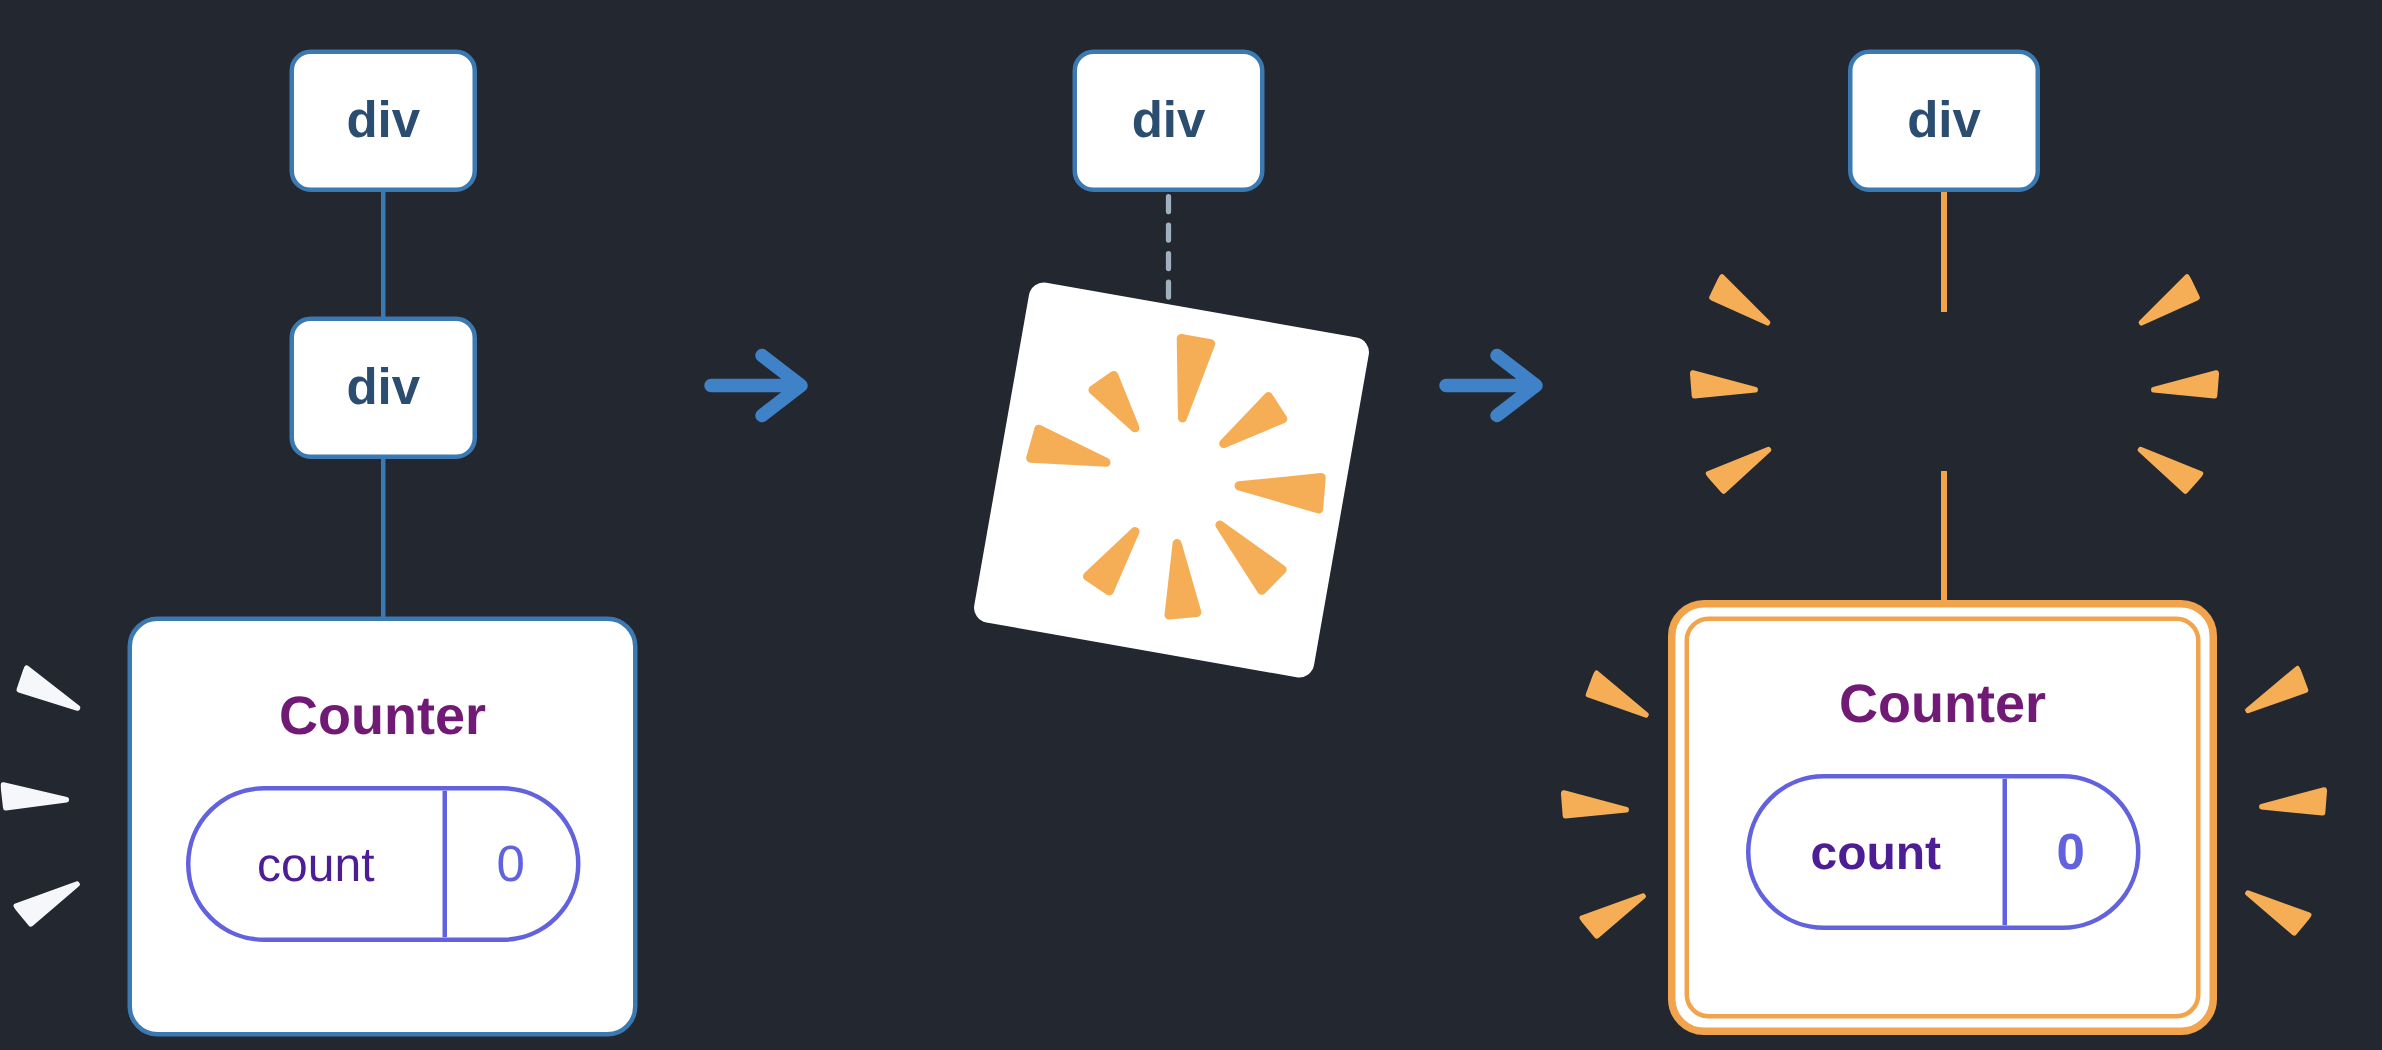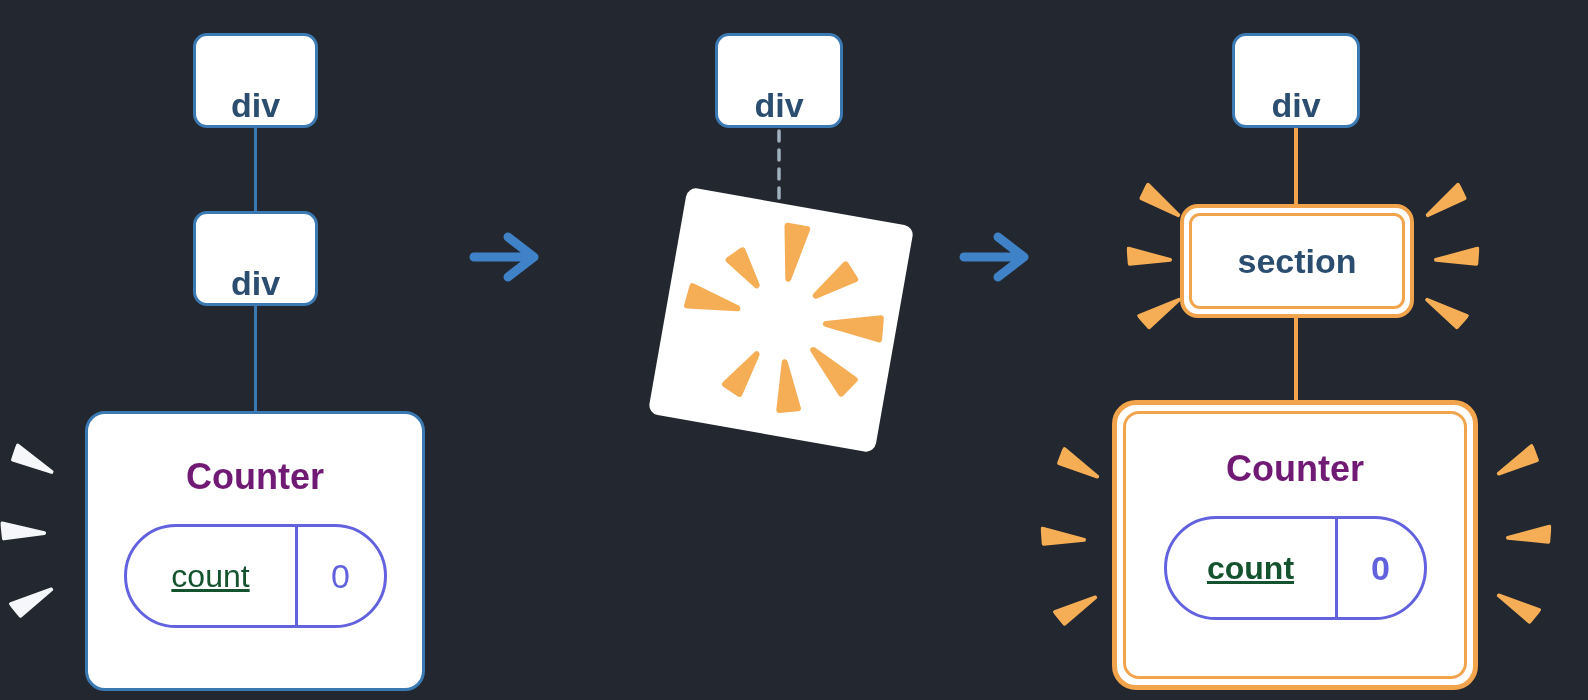--- a/index.html
+++ b/index.html
@@ -6,21 +6,21 @@
   .stage {
     position:relative; width:1588px; height:700px; overflow:hidden;
     background:#23272f;
     font-family:"Liberation Sans", sans-serif;
   }
   .layer { position:absolute; inset:0; }
   .abs { position:absolute; }
 
   
   .node {
-    position:absolute; display:flex; align-items:flex-end; justify-content:center;
+    position:absolute; display:flex; align-items:center; justify-content:center;
     background:#ffffff; border:3px solid #3b79b3; border-radius:14px;
     color:#2a4d70; font-size:34px; font-weight:600;
     box-sizing:border-box;
   }
 
   
   .vline { position:absolute; width:3px; background:#3b79b3; }
   .vline.orange { width:4px; background:#f2a44c; margin-left:-1px; }
 
   
@@ -29,21 +29,21 @@
     display:flex; flex-direction:column; align-items:center; box-sizing:border-box;
   }
   .card-title { color:#701a75; font-size:36px; font-weight:600; margin-top:42px; }
 
   
   .pill {
     display:flex; align-items:stretch; border:3px solid #6262df; border-radius:60px;
     margin-top:26px; height:98px; overflow:hidden; background:#ffffff; box-sizing:content-box;
   }
   .pill-key { width:168px; display:flex; align-items:center; justify-content:center;
-    color:#14532d; font-size:32px;text-decoration:underline; }
+    color:#4c1d95; font-size:32px; }
   .pill-sep { width:3px; background:#6262df; }
   .pill-val { width:86px; display:flex; align-items:center; justify-content:center;
     color:#6262df; font-size:34px; }
 
   
   .ring-outer {
     position:absolute; background:#ffffff; border:4px solid #f2a44c; border-radius:18px;
     padding:5px; box-sizing:border-box;
   }
   .ring-inner {
@@ -133,25 +133,20 @@
   </svg>
 
   <div class="layer">
     <div class="vline orange" style="left:1295px; top:126px; height:82px;"></div>
     <div class="vline orange" style="left:1295px; top:314px; height:90px;"></div>
 
     <div class="node" style="left:1232px; top:33px; width:128px; height:95px;">
       <span>div</span>
     </div>
 
-    <div class="ring-outer" style="left:1180px; top:204px; width:234px; height:114px;">
-      <div class="ring-inner">
-        <span>section</span>
-      </div>
-    </div>
 
     <svg class="burst" style="left:1138px; top:193px; transform:rotate(35deg);" width="46" height="20" viewBox="0 0 36 16">
       <polygon points="35,8 1,2 3,14" fill="#f5ae55" stroke="#f5ae55" stroke-width="3" stroke-linejoin="round"></polygon>
     </svg>
     <svg class="burst" style="left:1126px; top:248px; transform:rotate(5deg);" width="46" height="20" viewBox="0 0 36 16">
       <polygon points="35,8 1,2 3,14" fill="#f5ae55" stroke="#f5ae55" stroke-width="3" stroke-linejoin="round"></polygon>
     </svg>
     <svg class="burst" style="left:1138px; top:301px; transform:rotate(-32deg);" width="46" height="20" viewBox="0 0 36 16">
       <polygon points="35,8 1,2 3,14" fill="#f5ae55" stroke="#f5ae55" stroke-width="3" stroke-linejoin="round"></polygon>
     </svg>

